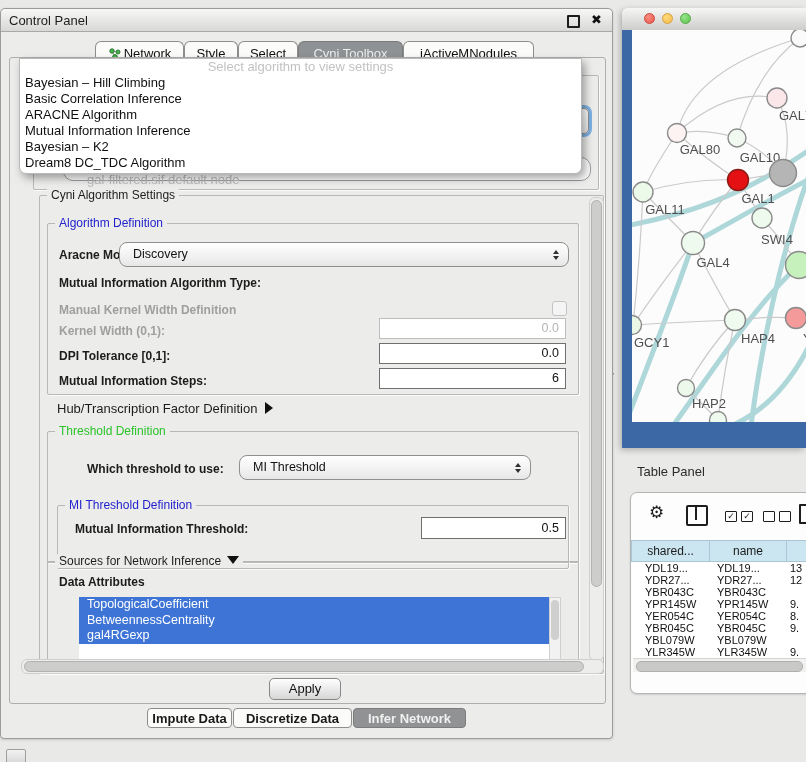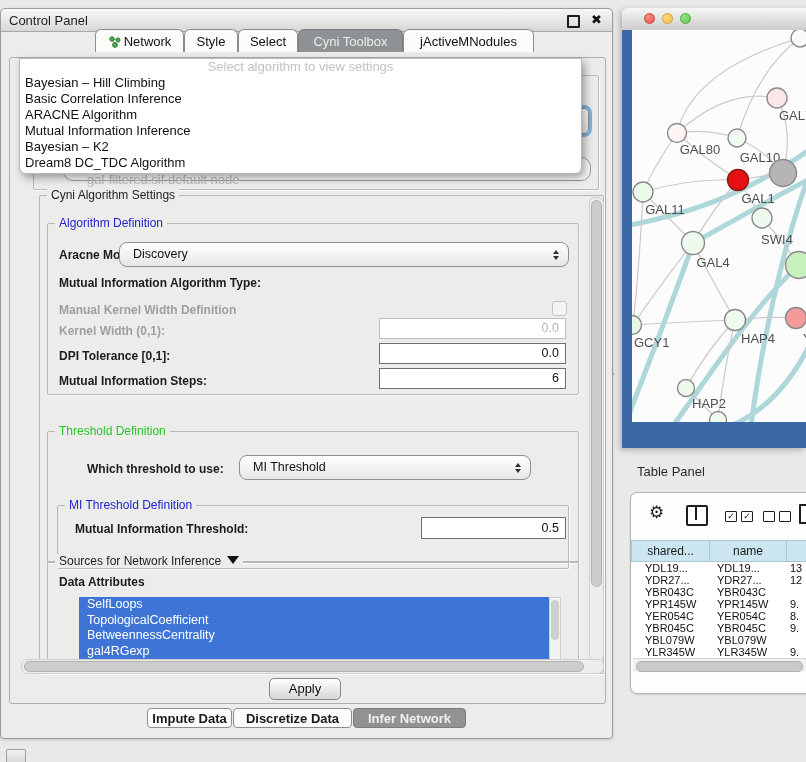--- a/index.html
+++ b/index.html
@@ -7,21 +7,21 @@
          font-family:"Liberation Sans","DejaVu Sans",sans-serif;-webkit-font-smoothing:antialiased}
   .abs{position:absolute}
   
   #cp-window{left:0;top:8px;width:611px;height:729px;background:#ececea;border:1px solid #9b9b9b;
              border-radius:5px 5px 4px 4px;box-shadow:0 1px 3px rgba(0,0,0,.15)}
   #cp-titlebar{left:0;top:0;width:100%;height:22px;border-bottom:1px solid #a8a8a8;border-radius:5px 5px 0 0;
              background:linear-gradient(#f7f7f6,#d8d8d6)}
   #cp-title{left:8px;top:4px;font-size:13px;color:#1d1d1d}
   #cp-float{right:32px;top:6px;width:9px;height:9px;border:2px solid #1d1d1d;border-radius:1px}
   #cp-close{right:10px;top:3px;font-size:13px;font-weight:700;color:#111}
-  .tab{position:absolute;top:20px;height:23px;line-height:23px;text-align:center;font-size:13px;color:#111;
+  .tab{position:absolute;top:32px;height:23px;line-height:23px;text-align:center;font-size:13px;color:#111;
        background:#fbfbfa;border:1px solid #8d8d8d;border-bottom:none;border-radius:6px 6px 0 0;box-sizing:border-box}
   .tab.sel{background:#8e9294;color:#ededed;border-color:#7c7c7c}
   #cp-content{left:8px;top:48px;width:595px;height:645px;border:1px solid #aeaeac;border-radius:3px;background:#ececea}
   
   .groupbox{position:absolute;border:1px solid #b8b8b8;border-radius:2px;box-shadow:1px 1px 0 rgba(255,255,255,.8)}
   .gt{position:absolute;top:-8px;left:7px;background:#ececea;padding:0 4px;font-size:12px;white-space:nowrap;color:#1d1d1d}
   .gt.blue{color:#2323cd}.gt.green{color:#2bc32b}
   #frag-combo{left:340px;top:99px;width:246px;height:24px;background:linear-gradient(#fff,#e9e9e9);
               border:1px solid #8f8f8f;border-radius:5px;box-shadow:0 0 0 3px #7cb1e2}
   #frag-field{left:62px;top:148px;width:526px;height:22px;background:#fbfbfb;border:1px solid #9c9c9c;border-radius:10px}
@@ -160,20 +160,23 @@
     <div class="flabel" style="left:58px;top:267px">Mutual Information Algorithm Type:</div>
     <div class="flabel dis" style="left:58px;top:294px">Manual Kernel Width Definition</div>
     <div class="checkbox" style="left:551px;top:292px"></div>
     <div class="flabel dis" style="left:58px;top:315px">Kernel Width (0,1):</div>
     <div class="tfield dis" style="left:378px;top:309px;width:187px;height:21px;line-height:19px">0.0</div>
     <div class="flabel" style="left:58px;top:340px">DPI Tolerance [0,1]:</div>
     <div class="tfield" style="left:378px;top:334px;width:187px;height:21px;line-height:19px">0.0</div>
     <div class="flabel" style="left:58px;top:365px">Mutual Information Steps:</div>
     <div class="tfield" style="left:378px;top:359px;width:187px;height:21px;line-height:19px">6</div>
 
+    <div class="plain" style="left:56px;top:392px;font-size:13px">
+      <span>Hub/Transcription Factor Definition</span><span class="arrow-right"></span>
+    </div>
 
     <div class="groupbox" style="left:46px;top:422px;width:530px;height:130px">
       <span class="gt green">Threshold Definition</span>
     </div>
     <div class="flabel" style="left:86px;top:453px">Which threshold to use:</div>
     <div class="combo" style="left:238px;top:446px;width:292px;height:25px">
       <span>MI Threshold</span>
       <span class="spin">
           <i class="up"></i>
           <i class="dn"></i>
@@ -183,21 +186,20 @@
       <span class="gt blue">MI Threshold Definition</span>
     </div>
     <div class="flabel" style="left:74px;top:513px">Mutual Information Threshold:</div>
     <div class="tfield" style="left:420px;top:508px;width:145px;height:22px;line-height:20px">0.5</div>
 
     <div class="groupbox" style="left:46px;top:552px;width:530px;height:108px">
       <span class="gt"><span>Sources for Network Inference</span><span class="arrow-down"></span></span>
     </div>
     <div class="flabel" style="left:58px;top:566px">Data Attributes</div>
     <div class="abs" id="attr-list">
-      <div class="attr-item">SelfLoops</div>
       <div class="attr-item">TopologicalCoefficient</div>
       <div class="attr-item">BetweennessCentrality</div>
       <div class="attr-item">gal4RGexp</div>
     </div>
     <div class="abs" id="attr-sb">
       <div class="abs" id="attr-sb-thumb"></div>
     </div>
 
     <div class="sb-track-v" style="left:20px;top:650px;width:581px;height:13px">
       <div class="sb-thumb" style="left:2px;top:1px;width:558px;height:9px"></div>

